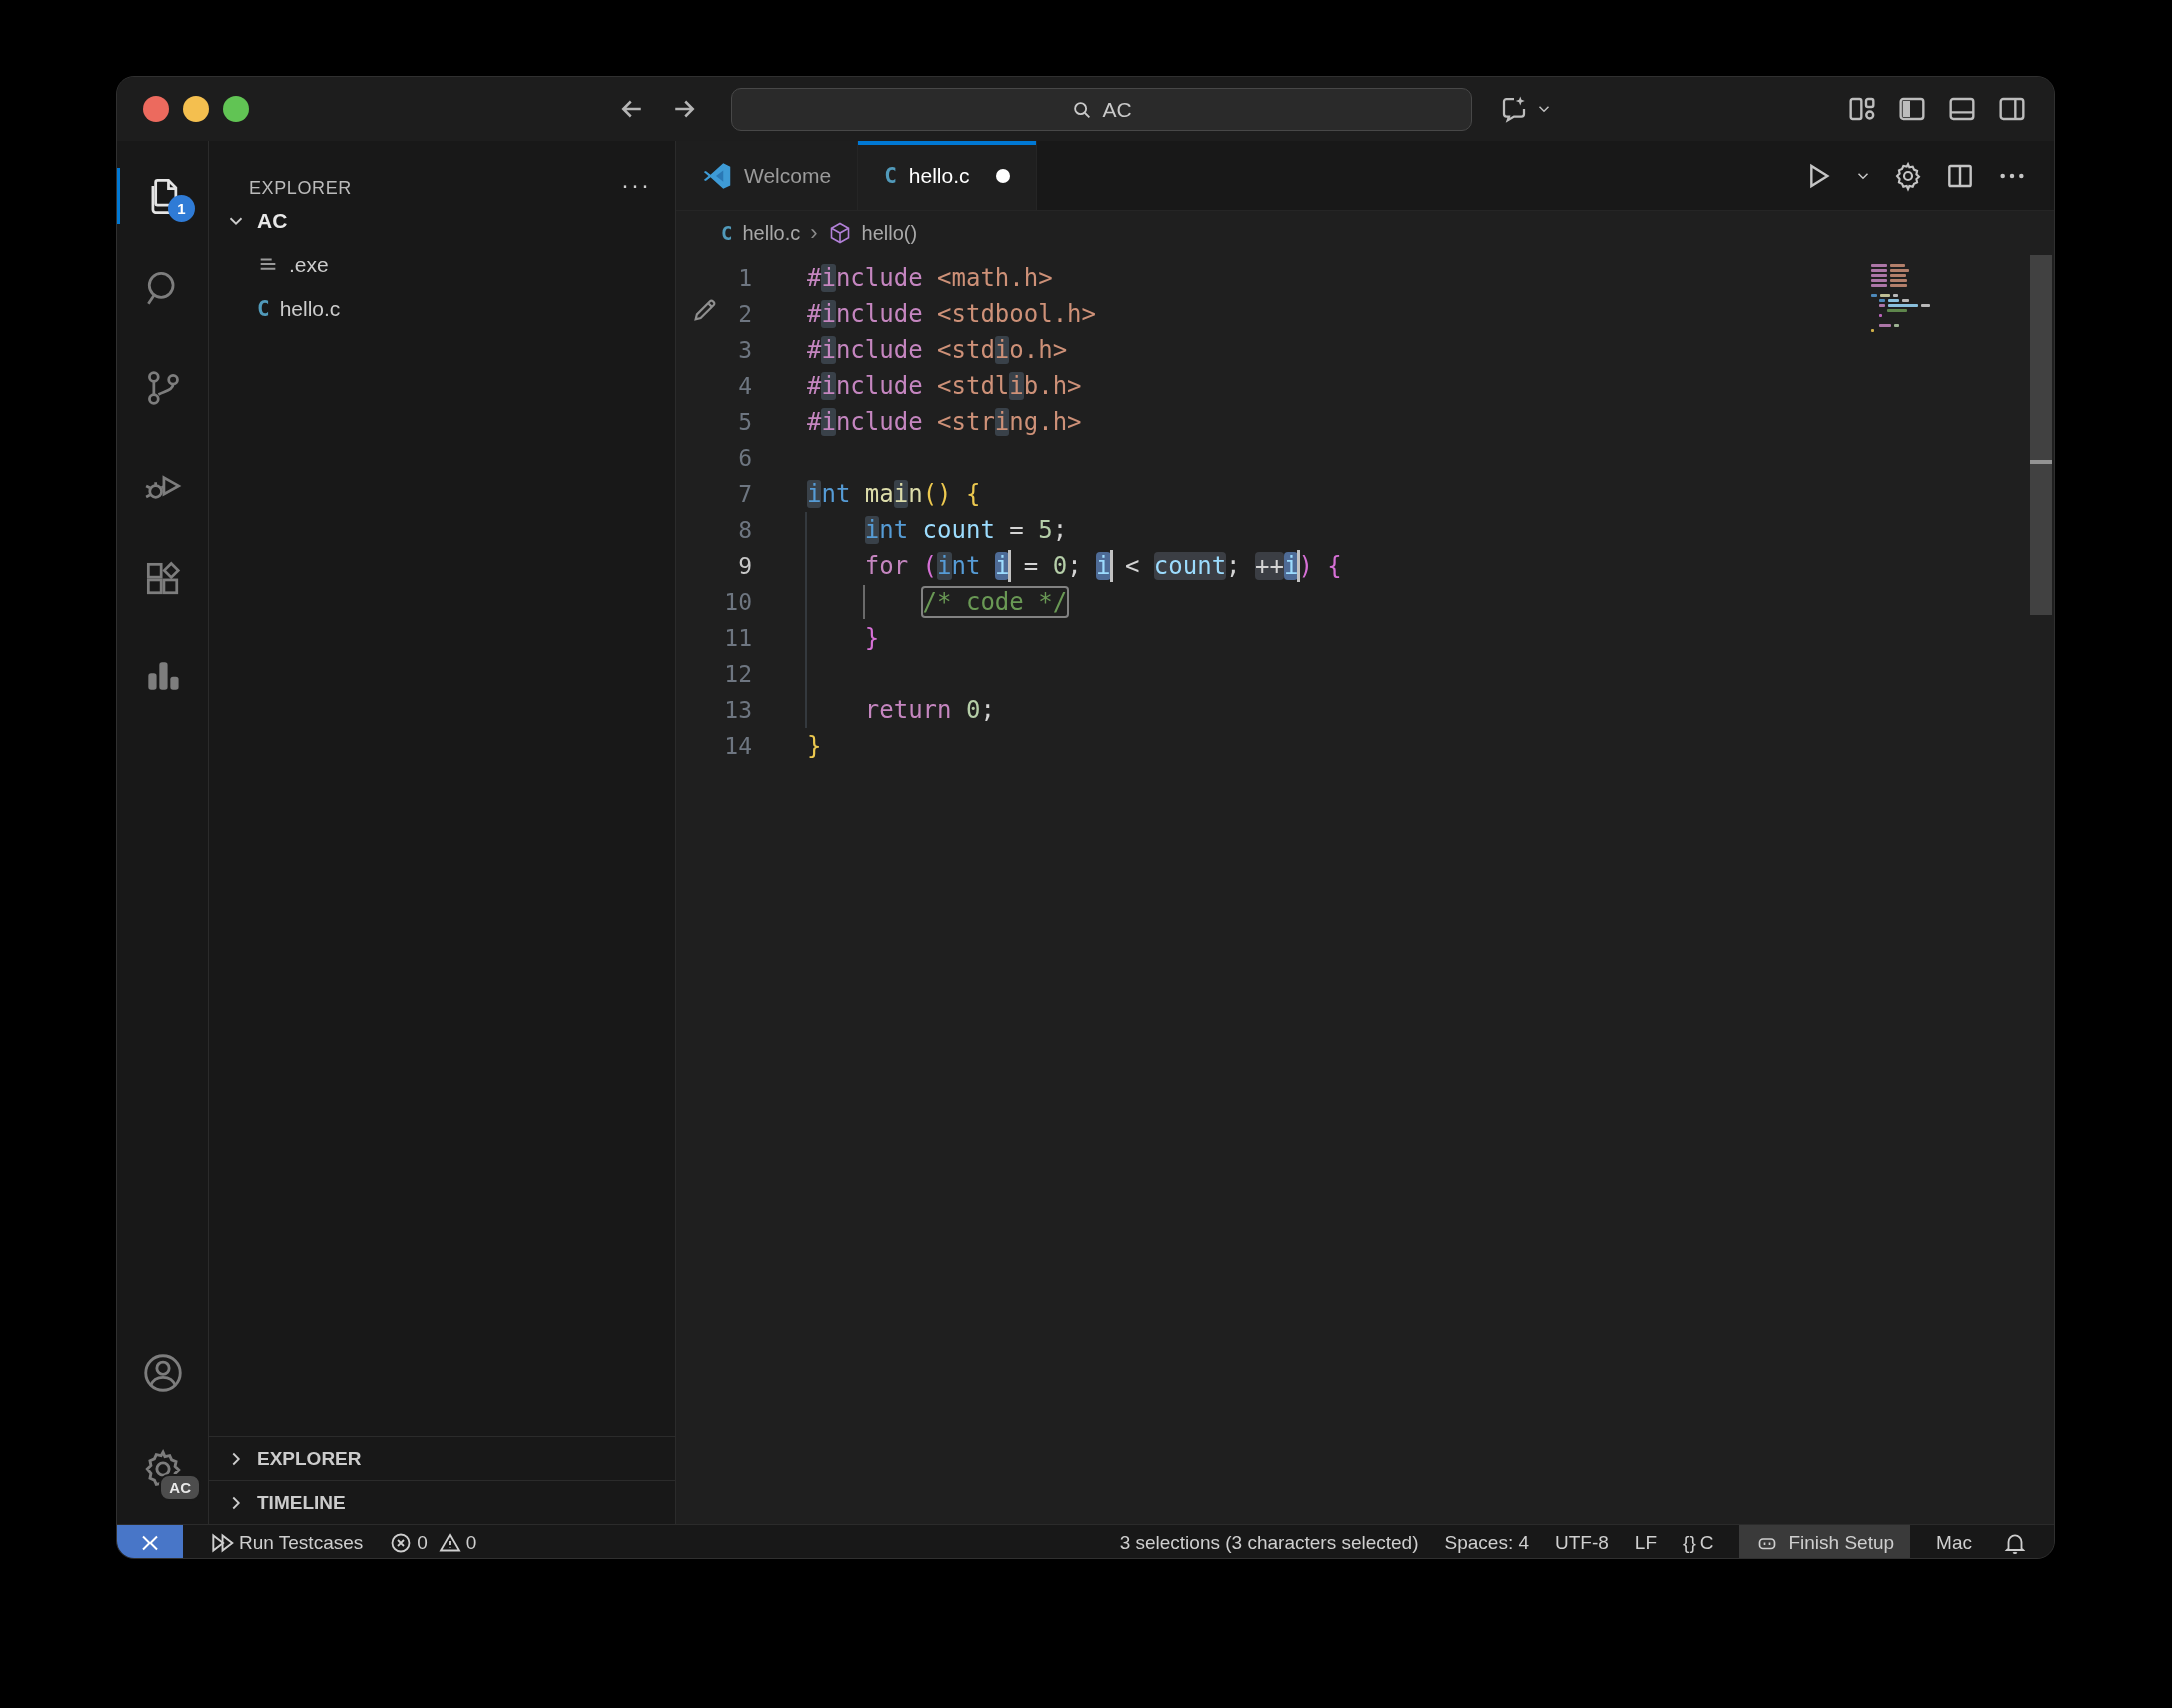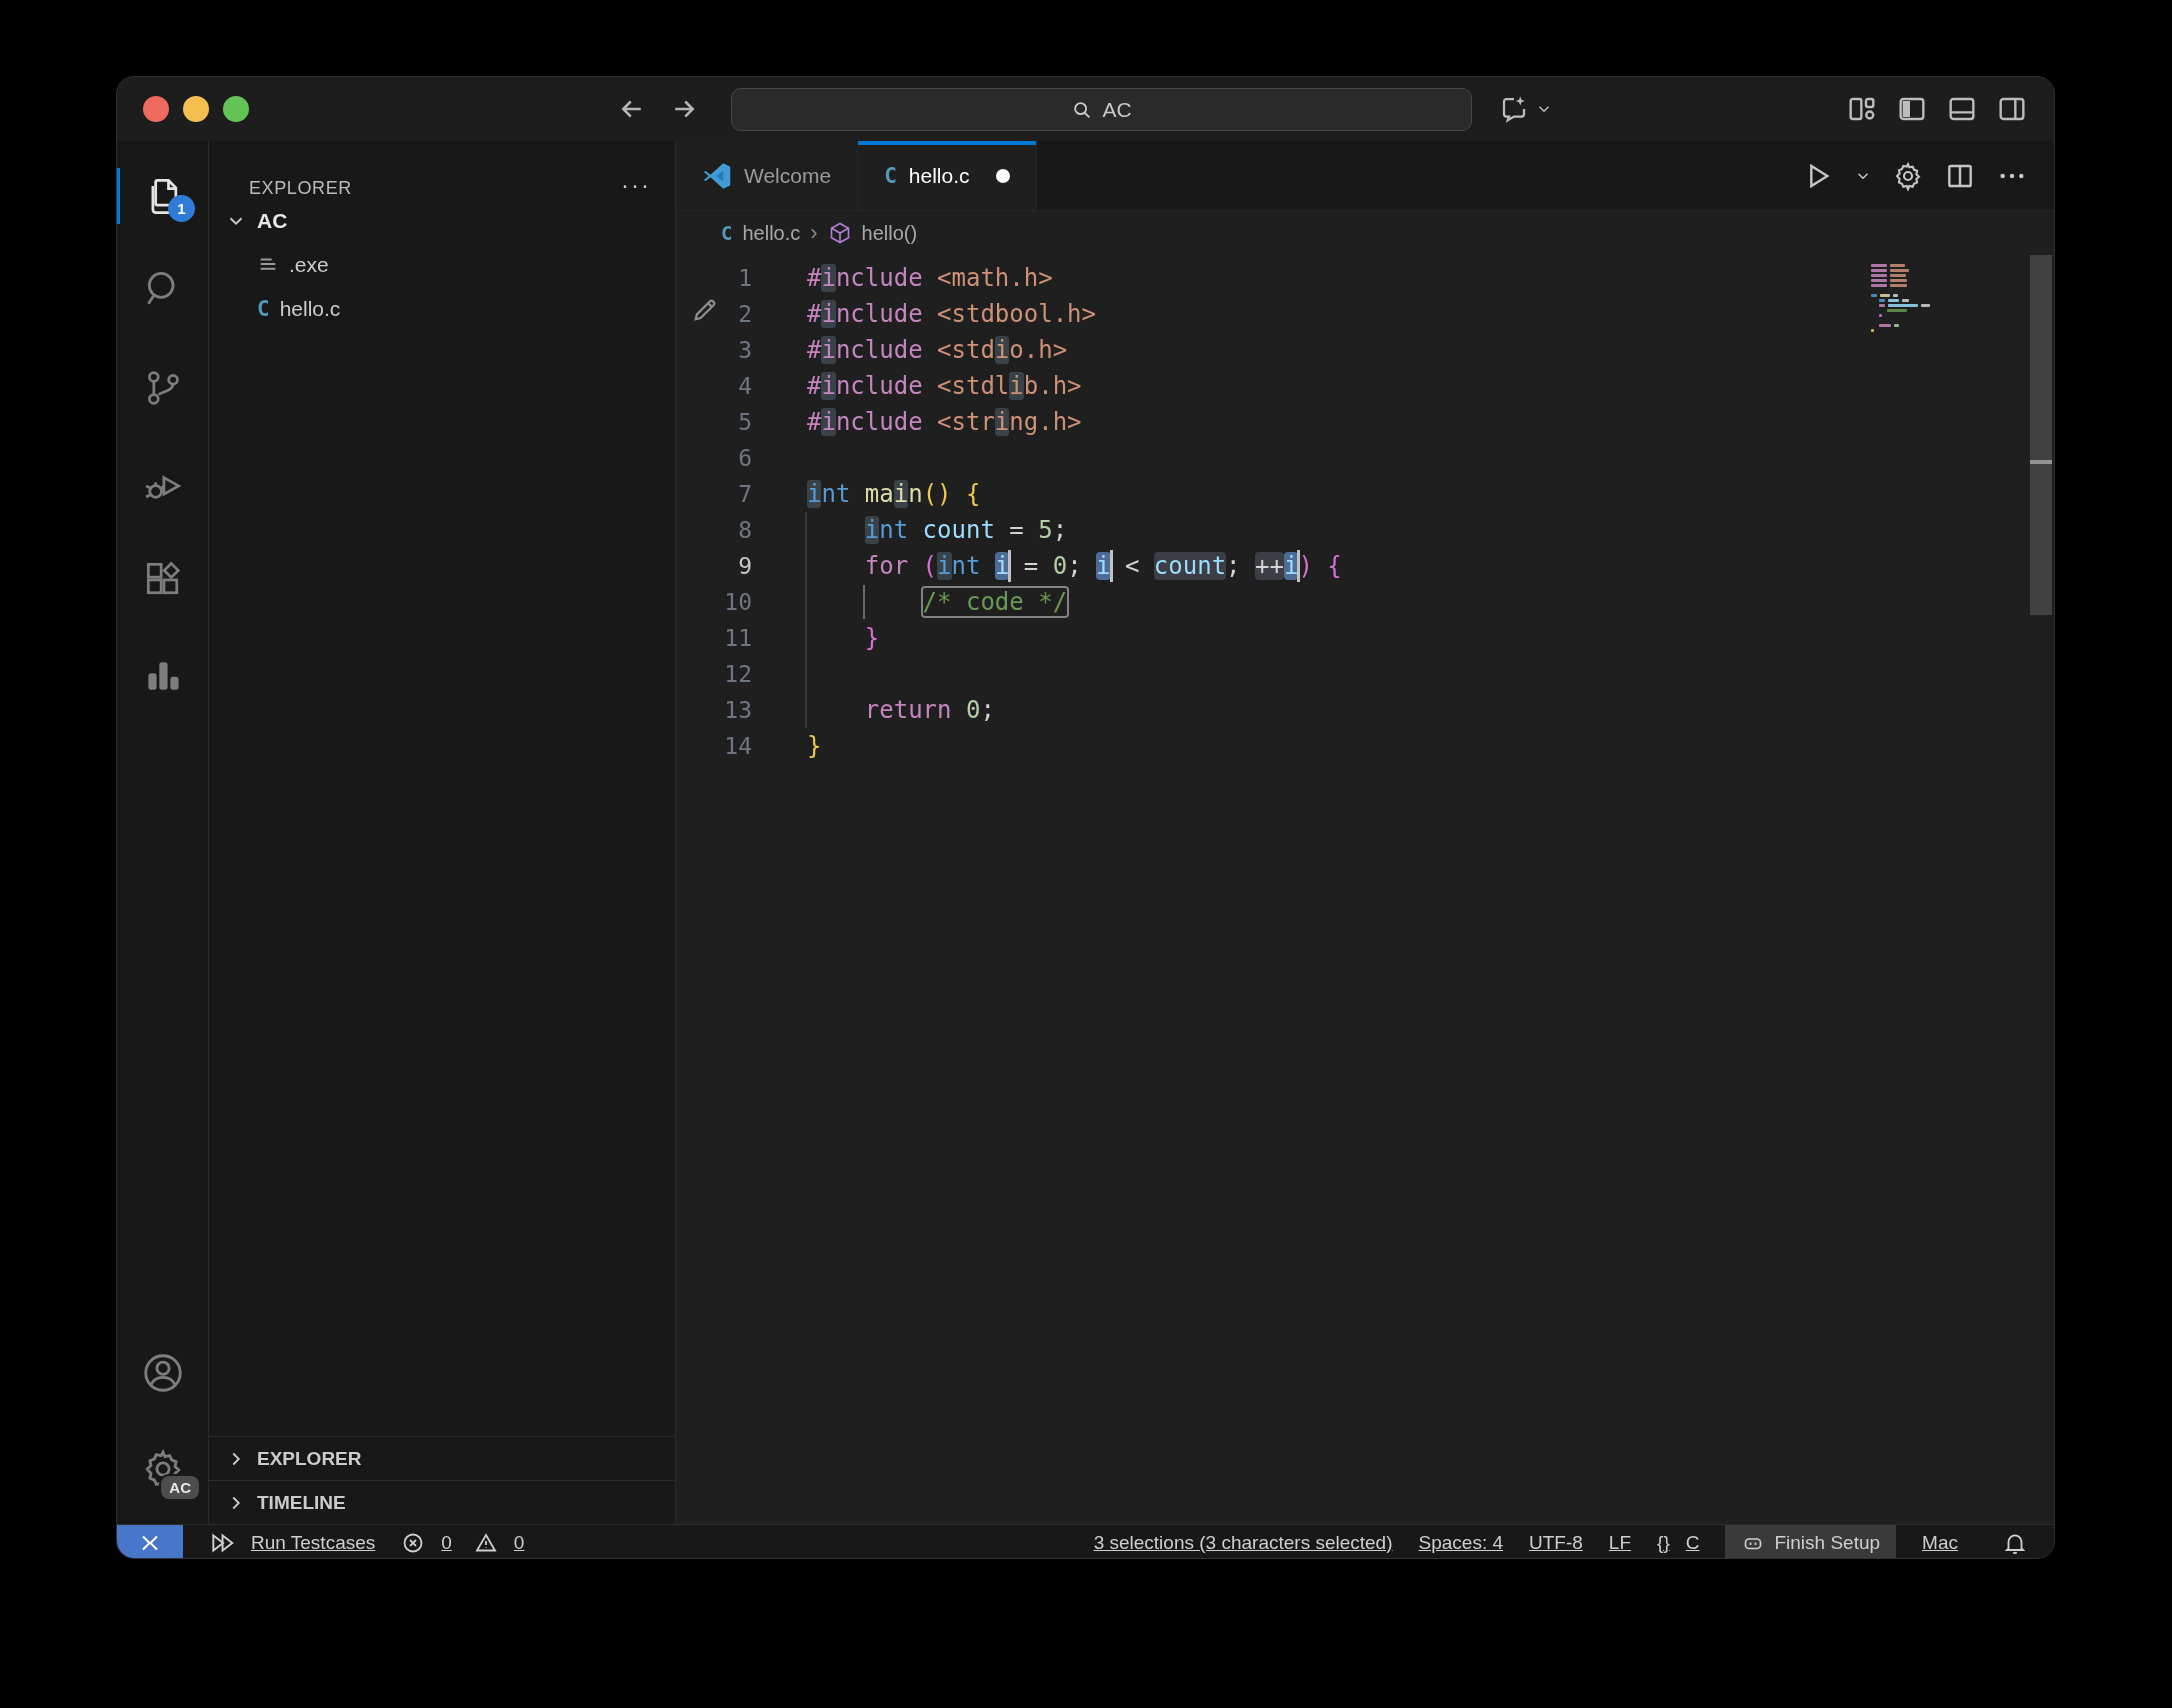--- a/index.html
+++ b/index.html
@@ -74,21 +74,21 @@
   .mm-row { height:5px; display:flex; gap:3px; align-items:center; }
   .mm-bar { height:2.6px; border-radius:1px; opacity:.85; }
   .vscroll { position:absolute; right:2px; top:0; width:22px; height:100%; }
   .vthumb { position:absolute; left:0; width:100%; top:0; height:360px; background:rgba(121,121,121,.38); }
   .vmark { position:absolute; left:0; width:100%; top:205px; height:4px; background:rgba(215,215,215,.55); }
 
   
   .statusbar { height:36px; background:#181818; border-top:1px solid #2b2b2b; display:flex; align-items:center;
     color:#cfcfcf; font-size:19px; }
   .sb-remote { width:66px; height:36px; background:var(--remote,#4876c8); color:#fff; display:flex; align-items:center; justify-content:center; flex:none; }
-  .status-item { display:flex; align-items:center; gap:16px; margin-left:26px; white-space:nowrap;text-decoration:underline; }
+  .status-item { display:flex; align-items:center; gap:4px; margin-left:26px; white-space:nowrap; }
   .status-right { margin-left:auto; display:flex; align-items:center; height:36px; padding-right:26px; }
   .status-right .status-item { margin-left:0; margin-right:26px; }
   .finish { background:#3a3a3a; height:36px; padding:0 16px; display:flex; align-items:center; gap:9px; margin-right:26px; }
   svg { display:block; }
 </style>
 </head>
 <body>
 
 <div class="window">
 
@@ -486,21 +486,21 @@
       </div>
       <div class="finish">
         <span class="icn">
           <svg width="24" height="24" viewBox="0 0 24 24" fill="none" stroke="currentColor" stroke-width="1.7">
             <rect x="4.5" y="8" width="15" height="9.5" rx="3.5"></rect>
               <path d="M9.5 11.5v2.5M14.5 11.5v2.5"></path>
           </svg>
         </span>
         <span>Finish Setup</span>
       </div>
-      <div class="status-item" style="margin-right:44px">
+      <div class="status-item" style="margin-right:30px">
         <span>Mac</span>
       </div>
       <span class="icn">
         <svg width="26" height="26" viewBox="0 0 24 24" fill="none" stroke="currentColor" stroke-width="1.7">
           <path d="M6 17v-6a6 6 0 0 1 12 0v6l1.5 1.5H4.5z"></path>
             <path d="M10.5 20.5a1.8 1.8 0 0 0 3 0"></path>
         </svg>
       </span>
     </div>
   </div>

